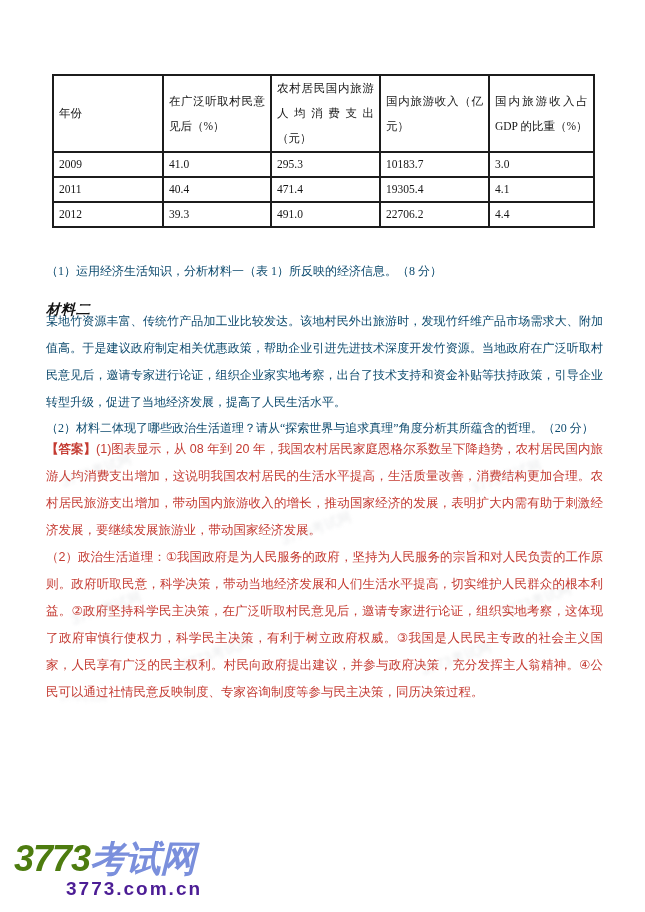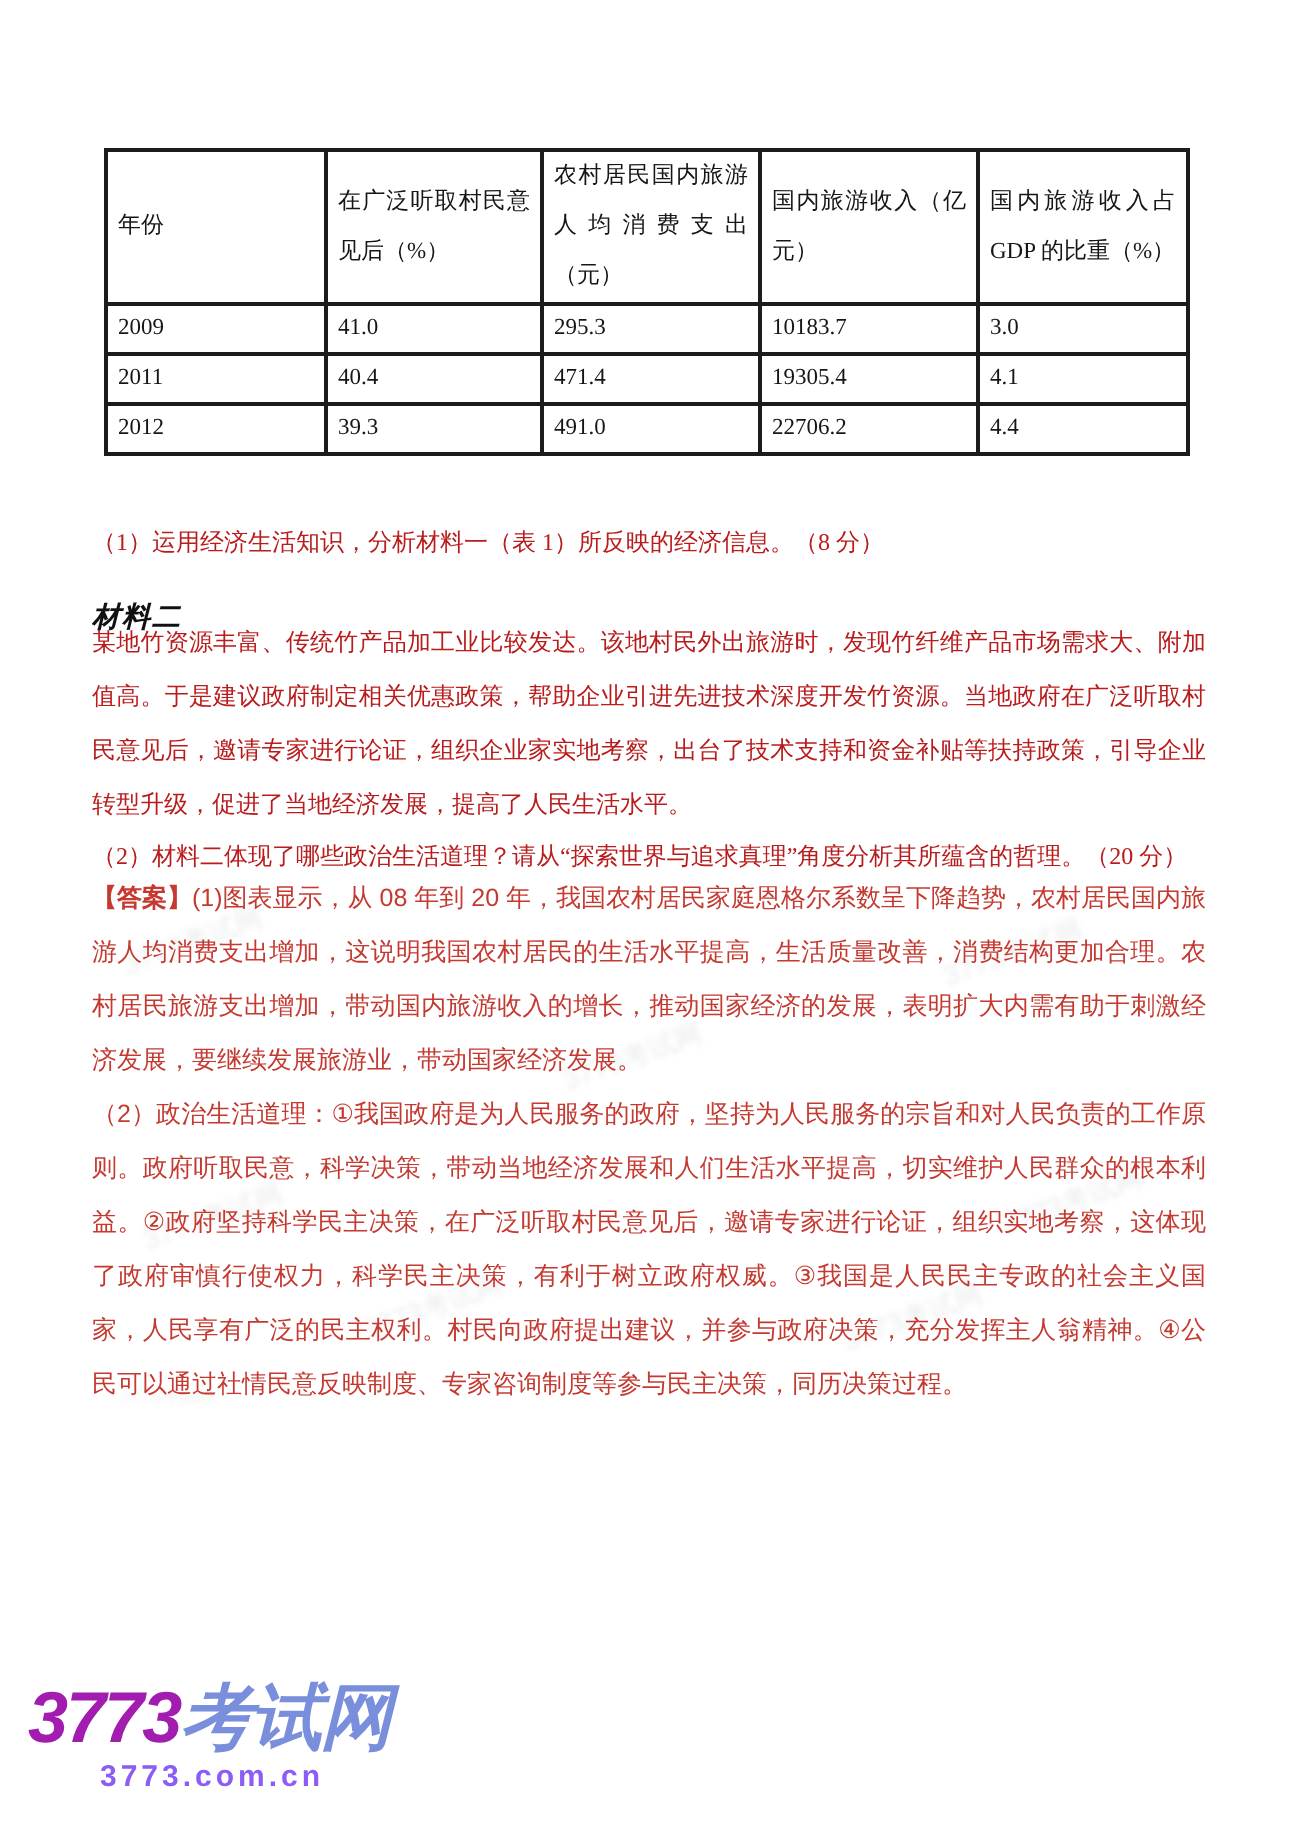--- a/index.html
+++ b/index.html
@@ -18,45 +18,45 @@
     font-weight:normal;
   }
   .doc-table th{
     height:54px;vertical-align:middle;text-align:justify;line-height:25px;
   }
   .doc-table td{
     height:23px;line-height:23px;text-align:left;vertical-align:middle;white-space:nowrap;
   }
   
   .tblock{position:absolute;left:46px;width:557px;font-size:12px;line-height:27px;
-          text-align:justify;overflow:hidden;color:#b91c1c;}
+          text-align:justify;overflow:hidden;color:#0c4a6e;}
   .q1{top:258px;height:28px;text-align:left;}
   .mat-head{top:284px;height:24px;font-size:14px;font-weight:bold;font-style:italic;
             text-align:left;letter-spacing:1px;color:#111;margin-top:12px;}
   .mat-text{top:308px;height:110px;}
   .q2{top:415px;height:28px;text-align:left;}
   .answer{font-family:"Liberation Sans","DejaVu Sans",sans-serif;color:#c43a31;
           font-size:12.5px;line-height:27px;}
   .ans1{top:436px;height:109px;}
   .ans2{top:544px;height:164px;}
   .ans-label{font-weight:bold;}
   
   .wm{position:absolute;color:#b9bdc2;opacity:.28;filter:blur(1.4px);
       font-size:14px;white-space:nowrap;transform:rotate(-20deg);
       font-family:"Liberation Sans",sans-serif;pointer-events:none;}
   
   .logo{position:absolute;left:14px;top:840px;width:220px;}
   .logo-main{font-family:"Liberation Sans","DejaVu Sans",sans-serif;
              font-style:italic;font-weight:bold;font-size:36px;line-height:38px;
              letter-spacing:-1px;}
-  .logo-number{color:#a21caf;}
+  .logo-number{color:#4d7c0f;}
   .logo-name{color:#7a8fdc;}
   .logo-url{font-family:"Liberation Sans","DejaVu Sans",sans-serif;
-            font-weight:bold;font-size:15px;letter-spacing:2px;color:#8b5cf6;
-            margin-left:36px;line-height:22px;}
+            font-weight:bold;font-size:19px;letter-spacing:2px;color:#4c1d95;
+            margin-left:52px;line-height:22px;}
 </style>
 </head>
 <body>
 
 <span class="wm" style="left:60px;top:462px;">3773考试网</span>
 <span class="wm" style="left:470px;top:468px;">3773考试网</span>
 <span class="wm" style="left:280px;top:520px;">3773考试网</span>
 <span class="wm" style="left:70px;top:600px;">3773考试网</span>
 <span class="wm" style="left:500px;top:592px;">3773考试网</span>
 <span class="wm" style="left:180px;top:645px;">3773考试网</span>

